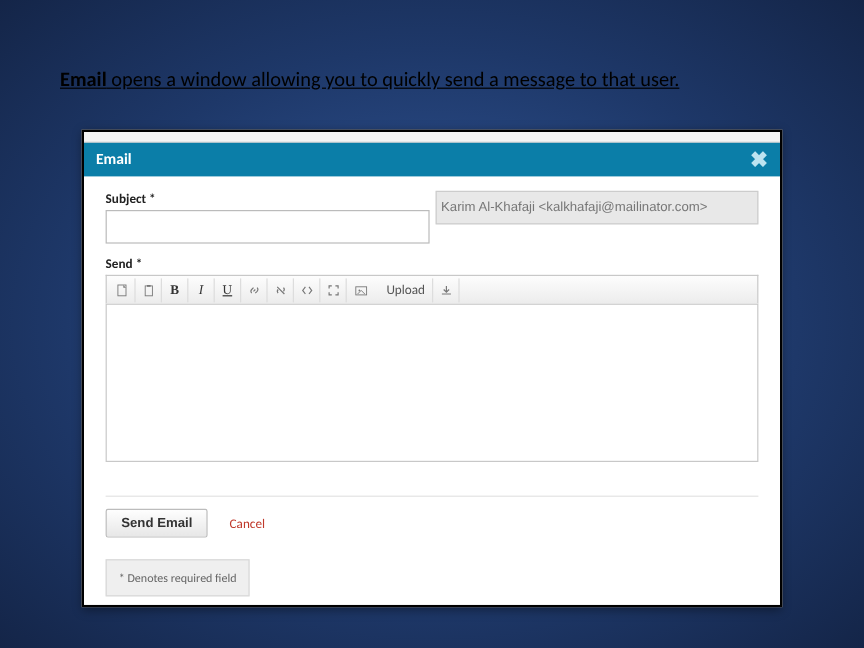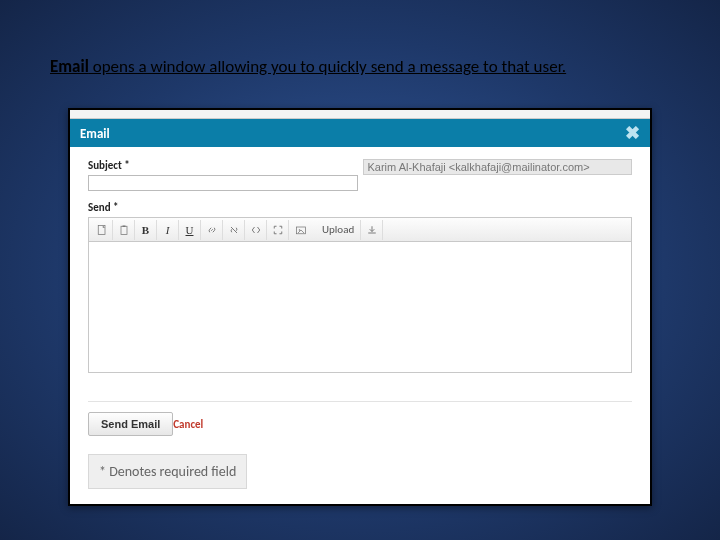--- a/index.html
+++ b/index.html
@@ -61,21 +61,21 @@
   .modal-body {
     padding: 12px 18px 8px 18px;
     font-size: 11px;
     color: #222;
   }
   .row { display: flex; gap: 5px; margin-bottom: 10px; }
   .col { flex: 1; }
   .label { font-weight: bold; font-size: 11px; margin-bottom: 3px; display: block; }
   .input {
     width: 100%;
-    height: 16px;
+    height: 28px;
     border: 1px solid #bbb;
     background: #fff;
     font-size: 11px;
     padding: 0 4px;
   }
   .input.readonly {
     background: #e8e8e8;
     color: #777;
     border: 1px solid #ccc;
   }
@@ -110,43 +110,44 @@
     height: 132px;
     border: 1px solid #c8c8c8;
     background: #fff;
   }
   .actions {
     margin-top: 28px;
     padding-top: 10px;
     border-top: 1px solid #e3e3e3;
     display: flex;
     align-items: center;
+    gap: 18px;
   }
   .btn {
     background: linear-gradient(#fefefe, #e7e7e7);
     border: 1px solid #bcbcbc;
     border-radius: 2px;
     padding: 5px 12px;
     font-size: 11px;
     font-weight: bold;
     color: #333;
     cursor: pointer;
   }
   .link-cancel {
     color: #c0392b;
     font-size: 11px;
-    font-weight: bold;
+    font-weight: normal;
     cursor: pointer;
   }
   .footnote {
     margin-top: 18px;
     background: #efefef;
     border: 1px solid #d8d8d8;
     padding: 8px 10px;
-    font-size: 14px;
+    font-size: 10px;
     color: #666;
     display: inline-block;
   }
 </style>
 </head>
 <body>
 
 <div class="caption">
   <span class="bold">Email</span><span class="rest"> opens a window allowing you to quickly send a message to that user.</span>
 </div>

